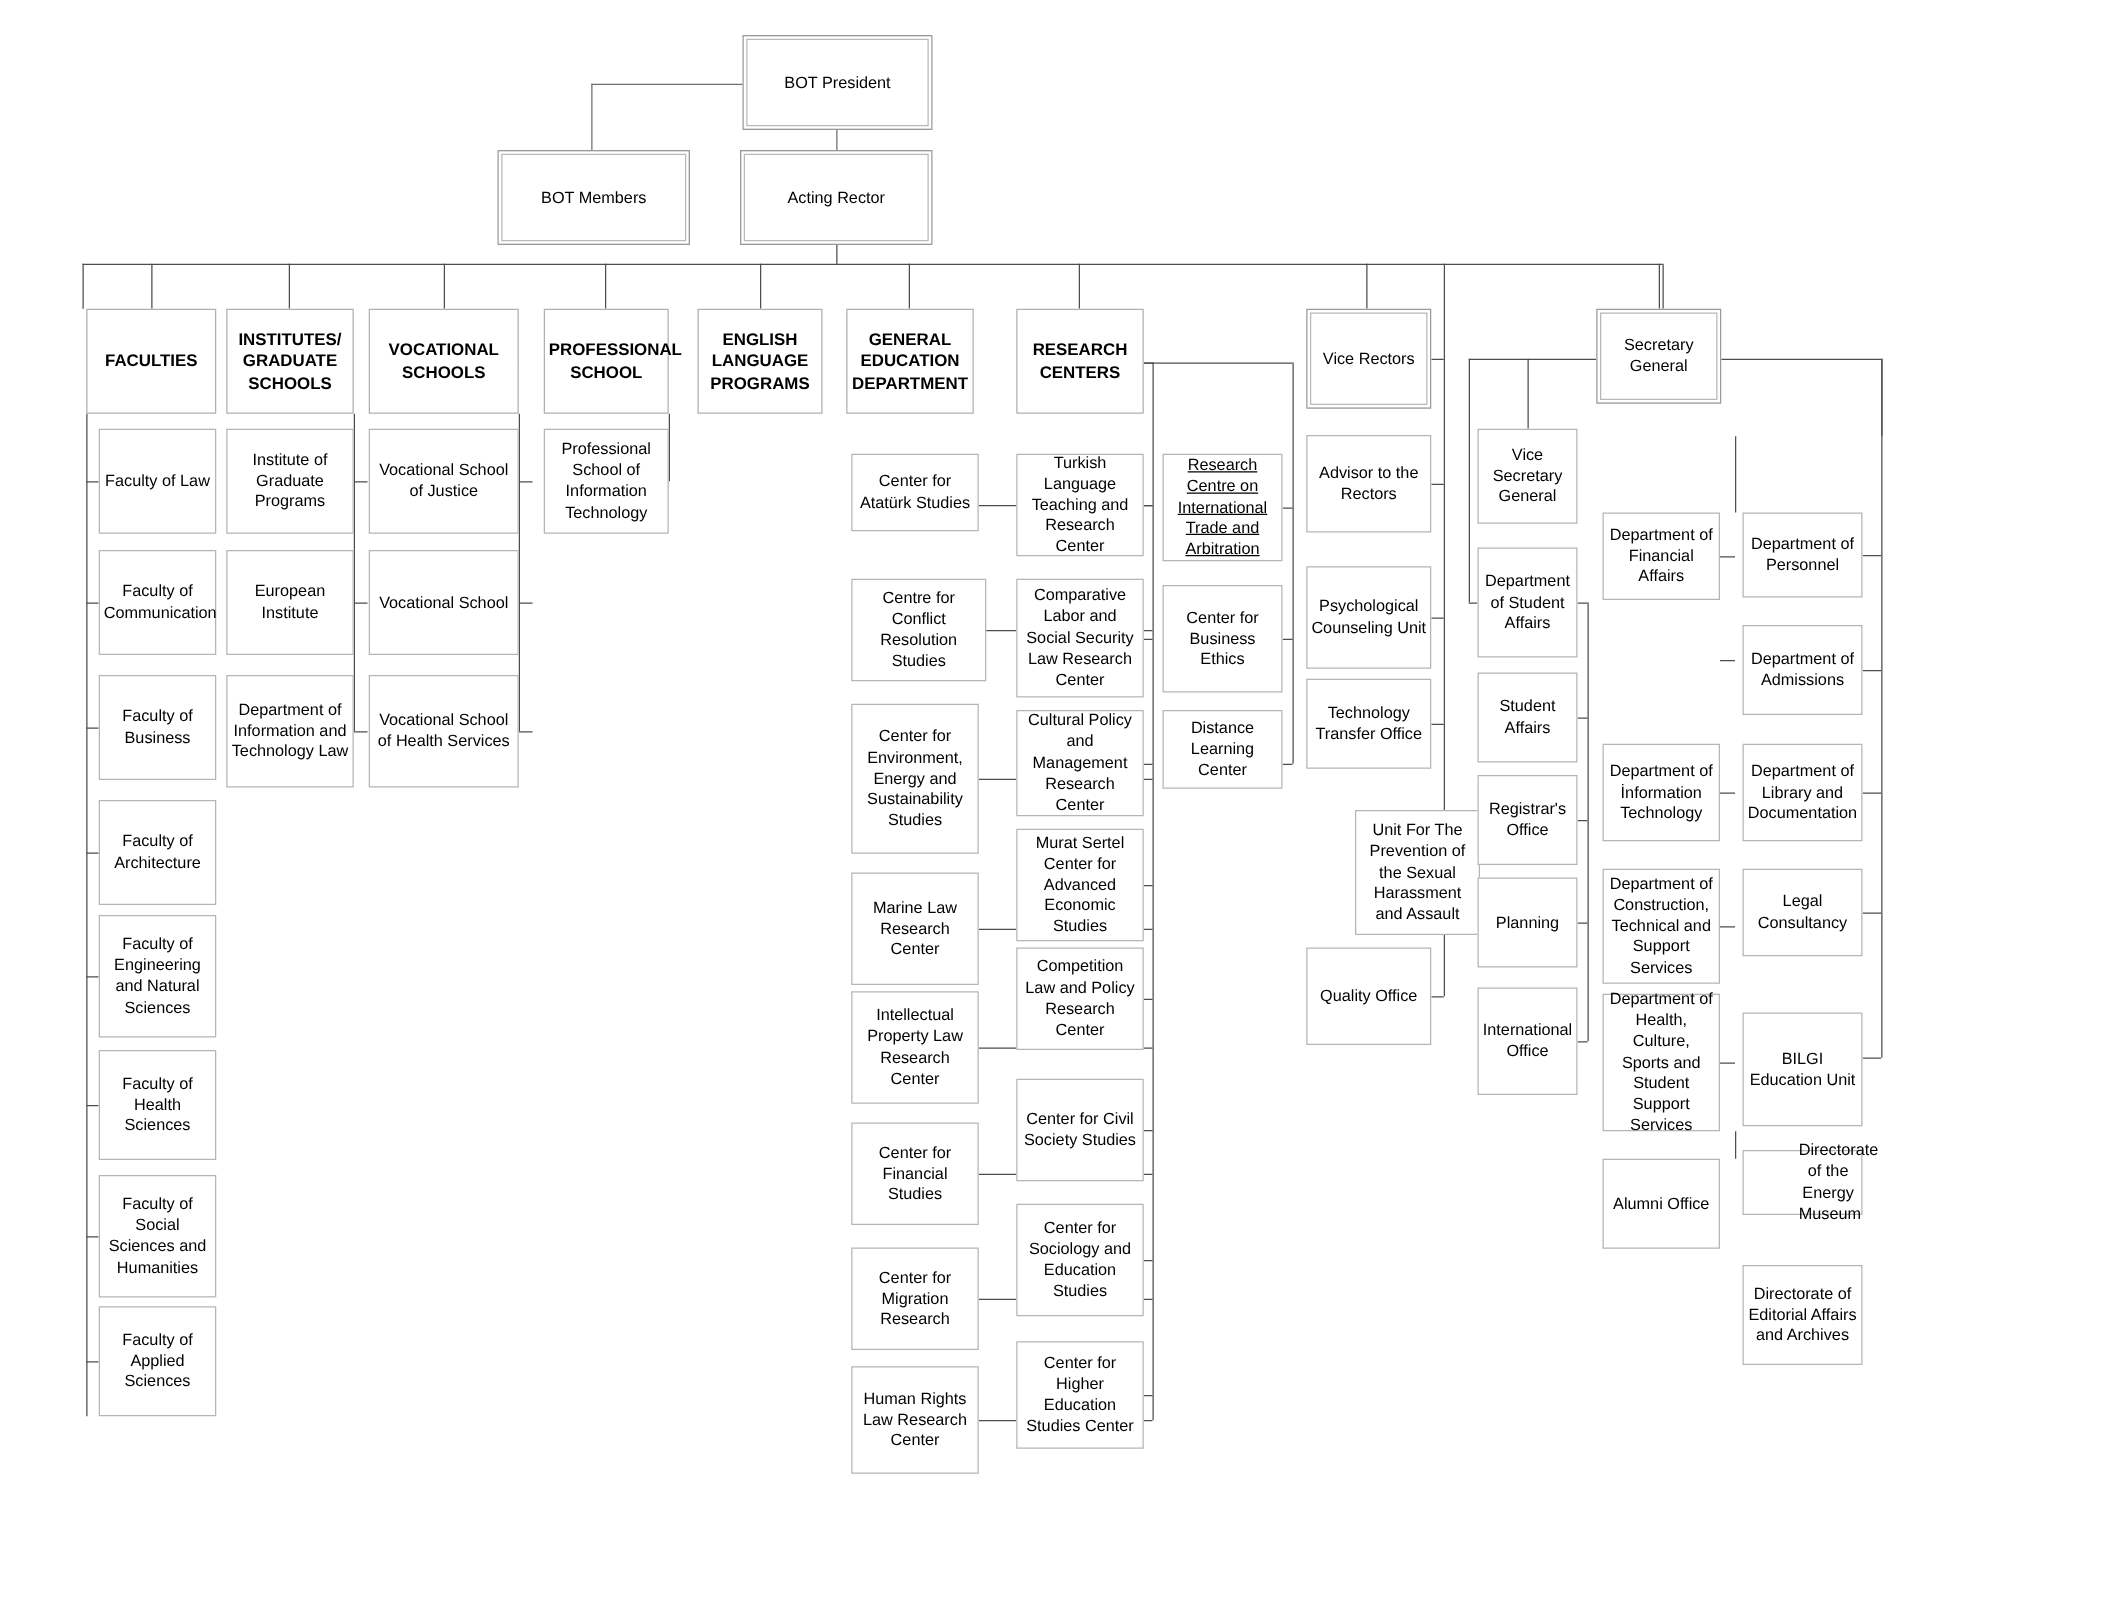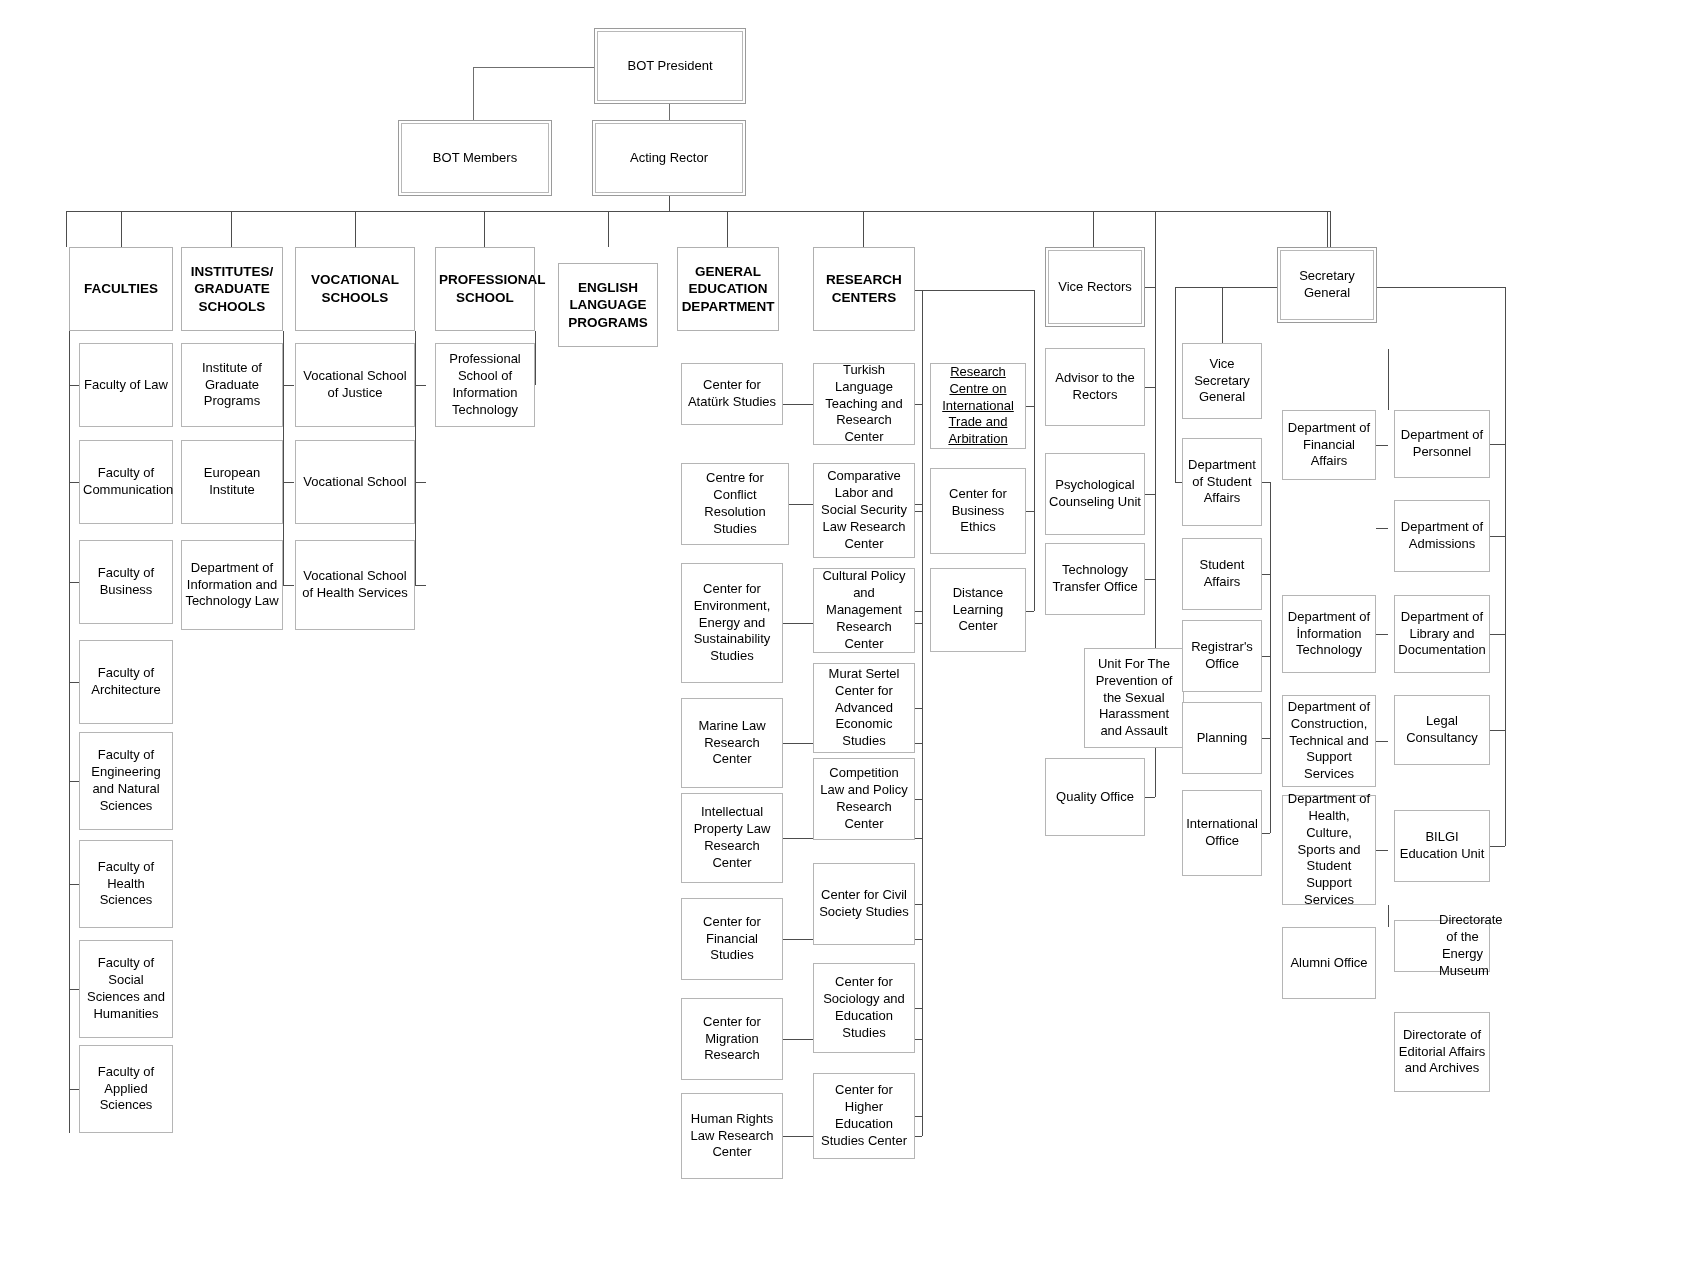--- a/index.html
+++ b/index.html
@@ -150,21 +150,21 @@
     <div class="ln h" style="left: 415px; top: 585px; width: 11px;"></div>
     <div class="ln h" style="left: 405px; top: 291px; width: 10px;"></div>
     <div class="node hdr" style="left: 435px; top: 247px; width: 100px; height: 84px;">
       <span class="tx">PROFESSIONAL SCHOOL</span>
     </div>
     <div class="node" style="left: 435px; top: 343px; width: 100px; height: 84px;">
       <span class="tx">Professional School of Information Technology</span>
     </div>
     <div class="ln v" style="left: 535px; top: 331px; height: 54px;"></div>
     <div class="ln h" style="left: 525px; top: 385px; width: 10px;"></div>
-    <div class="node hdr" style="left: 558px; top: 247px; width: 100px; height: 84px; margin-top: 16px;">
+    <div class="node hdr" style="left: 558px; top: 247px; width: 100px; height: 84px;">
       <span class="tx">ENGLISH LANGUAGE PROGRAMS</span>
     </div>
     <div class="node hdr" style="left: 677px; top: 247px; width: 102px; height: 84px;">
       <span class="tx">GENERAL EDUCATION DEPARTMENT</span>
     </div>
     <div class="node hdr" style="left: 813px; top: 247px; width: 102px; height: 84px;">
       <span class="tx">RESEARCH CENTERS</span>
     </div>
     <div class="ln v" style="left: 922px; top: 290px; height: 846px;"></div>
     <div class="ln h" style="left: 915px; top: 290px; width: 8px;"></div>
@@ -235,21 +235,21 @@
     <div class="ln v" style="left: 1034px; top: 290px; height: 321px;"></div>
     <div class="ln h" style="left: 915px; top: 290px; width: 119px;"></div>
     <div class="node" style="left: 930px; top: 363px; width: 96px; height: 86px; text-decoration: underline;">
       <span class="tx">Research Centre on International Trade and Arbitration</span>
     </div>
     <div class="ln h" style="left: 1026px; top: 406px; width: 8px;"></div>
     <div class="node" style="left: 930px; top: 468px; width: 96px; height: 86px;">
       <span class="tx">Center for Business Ethics</span>
     </div>
     <div class="ln h" style="left: 1026px; top: 511px; width: 8px;"></div>
-    <div class="node" style="left: 930px; top: 568px; width: 96px; height: 84px;">
+    <div class="node" style="left: 930px; top: 568px; width: 96px; height: 63px;">
       <span class="tx">Distance Learning Center</span>
     </div>
     <div class="ln h" style="left: 1026px; top: 611px; width: 8px;"></div>
     <div class="node dbl" style="left: 1045px; top: 247px; width: 100px; height: 80px;">
       <span class="tx">Vice Rectors</span>
     </div>
     <div class="ln v" style="left: 1155px; top: 211px; height: 586px;"></div>
     <div class="ln h" style="left: 1145px; top: 287px; width: 10px;"></div>
     <div class="node" style="left: 1045px; top: 348px; width: 100px; height: 78px;">
       <span class="tx">Advisor to the Rectors</span>
@@ -336,21 +336,21 @@
     </div>
     <div class="ln h" style="left: 1490px; top: 536px; width: 15px;"></div>
     <div class="node" style="left: 1394px; top: 595px; width: 96px; height: 78px;">
       <span class="tx">Department of Library and Documentation</span>
     </div>
     <div class="ln h" style="left: 1490px; top: 634px; width: 15px;"></div>
     <div class="node" style="left: 1394px; top: 695px; width: 96px; height: 70px;">
       <span class="tx">Legal Consultancy</span>
     </div>
     <div class="ln h" style="left: 1490px; top: 730px; width: 15px;"></div>
-    <div class="node" style="left: 1394px; top: 810px; width: 96px; height: 72px; text-align: center;">
+    <div class="node" style="left: 1394px; top: 810px; width: 96px; height: 91px; text-align: center;">
       <span class="tx">BILGI Education Unit</span>
     </div>
     <div class="ln h" style="left: 1490px; top: 846px; width: 15px;"></div>
     <div class="node" style="left: 1394px; top: 920px; width: 96px; height: 52px; padding-left: 44px;">
       <span class="tx">Directorate of the Energy Museum</span>
     </div>
     <div class="node" style="left: 1394px; top: 1012px; width: 96px; height: 80px;">
       <span class="tx">Directorate of Editorial Affairs and Archives</span>
     </div>
   </div>

